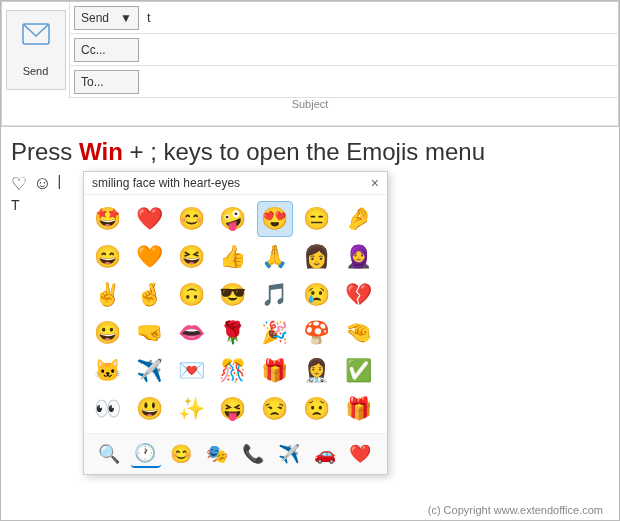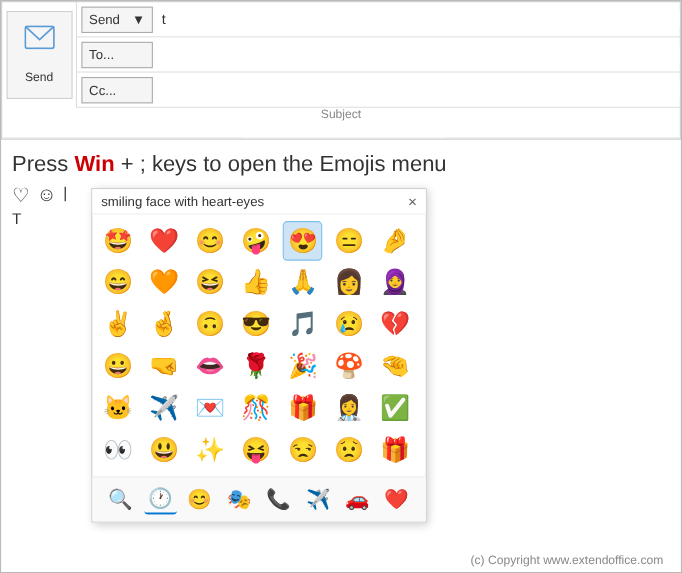--- a/index.html
+++ b/index.html
@@ -103,21 +103,21 @@
     
     .email-body {
       min-height: 80px;
       padding: 8px 10px;
       font-size: 14px;
       color: #333;
       position: relative;
     }
 
     .instruction-text {
-      font-size: 20px;
+      font-size: 24px;
       color: #333;
       margin-bottom: 2px;
       line-height: 1.4;
     }
     .win-key {
       color: #cc0000;
       font-weight: bold;
     }
 
     .toolbar-icons {
@@ -234,28 +234,28 @@
         <div class="email-row">
           <button class="field-button">
             <span>Send</span>
             <span>▼</span>
           </button>
           <input class="field-input" type="text" value="t" style="">
         </div>
 
         <div class="email-row">
           <button class="field-button">
-            <span>To...</span>
+            <span>Cc...</span>
           </button>
           <input class="field-input" type="text" style="">
         </div>
 
         <div class="email-row">
           <button class="field-button">
-            <span>Cc...</span>
+            <span>To...</span>
           </button>
           <input class="field-input" type="text" style="">
         </div>
       </div>
     </div>
 
     <div class="subject-row">
       <span class="subject-label">Subject</span>
       <input class="field-input" type="text" style="">
     </div>

